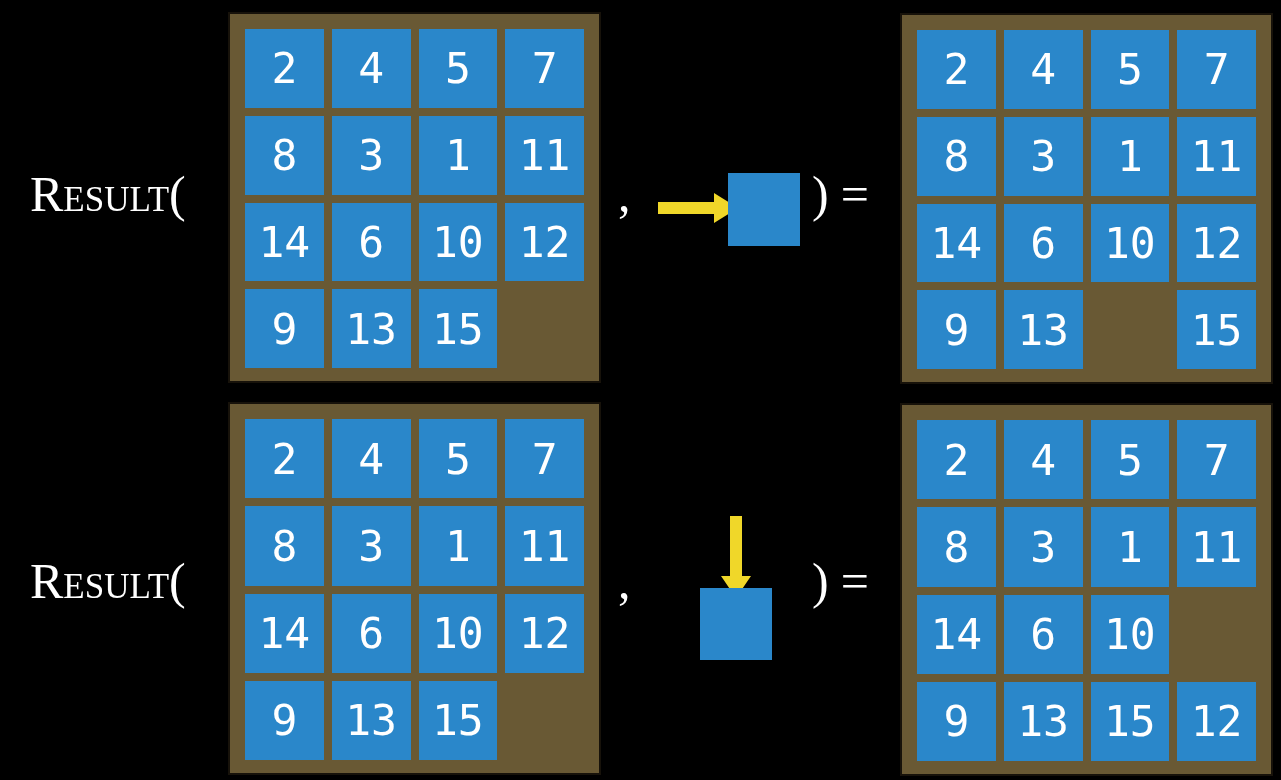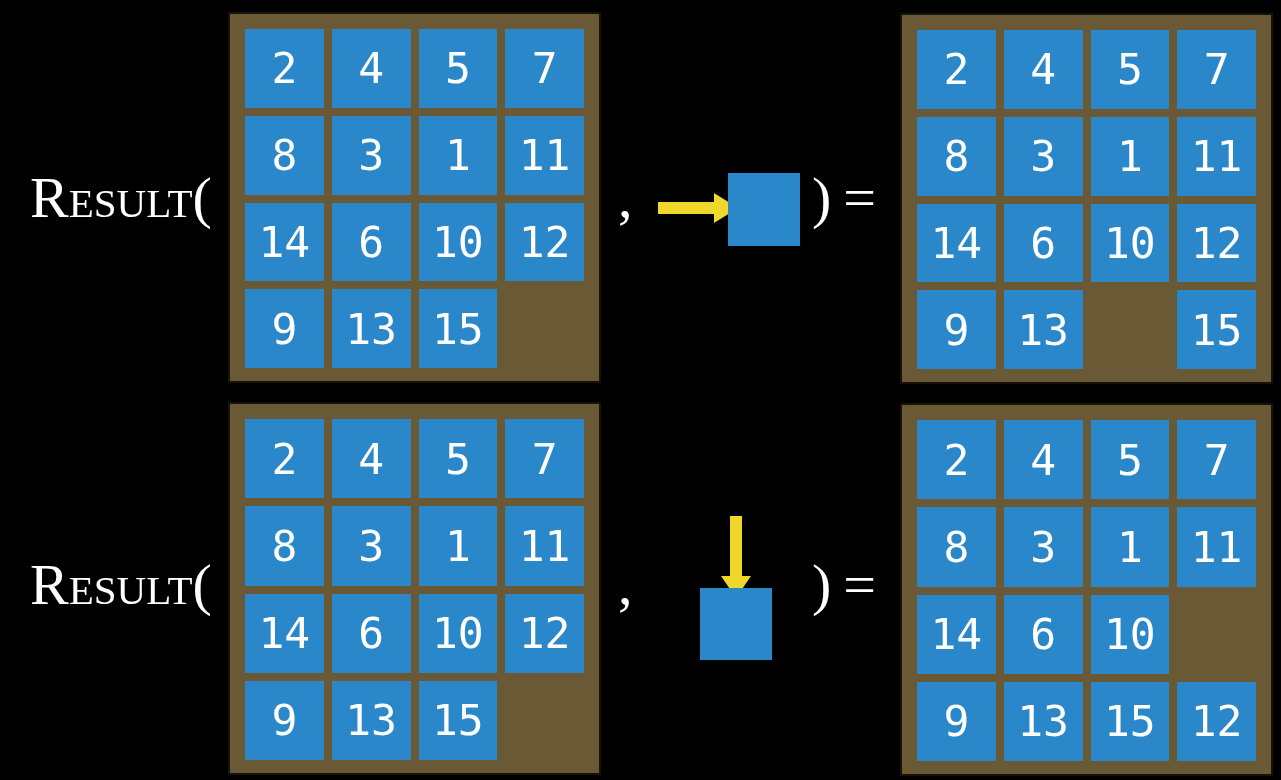--- a/index.html
+++ b/index.html
@@ -25,21 +25,21 @@
     display:flex;align-items:center;justify-content:center;
     font-family:"DejaVu Sans Mono","Liberation Mono",monospace;
     font-size:43px;
     color:var(--tile-text,#fff);
   }
   .cell.tile{background:var(--tile,#2a87ca);}
   .cell.blank{background:transparent;}
   .fn,.sym{
     position:absolute;
     color:var(--text,#fff);
-    font-size:58px;
+    font-size:50px;
     line-height:1;
     white-space:pre;
     text-align:center;
   }
   .fn .sc{font-variant:small-caps;}
   .sym .eq{margin-left:12px;}
   .action-tile{position:absolute;background:var(--tile,#2a87ca);}
   .arrow{position:absolute;display:block;}
   .arrow polygon{fill:var(--arrow,#f0d729);}
 </style>

